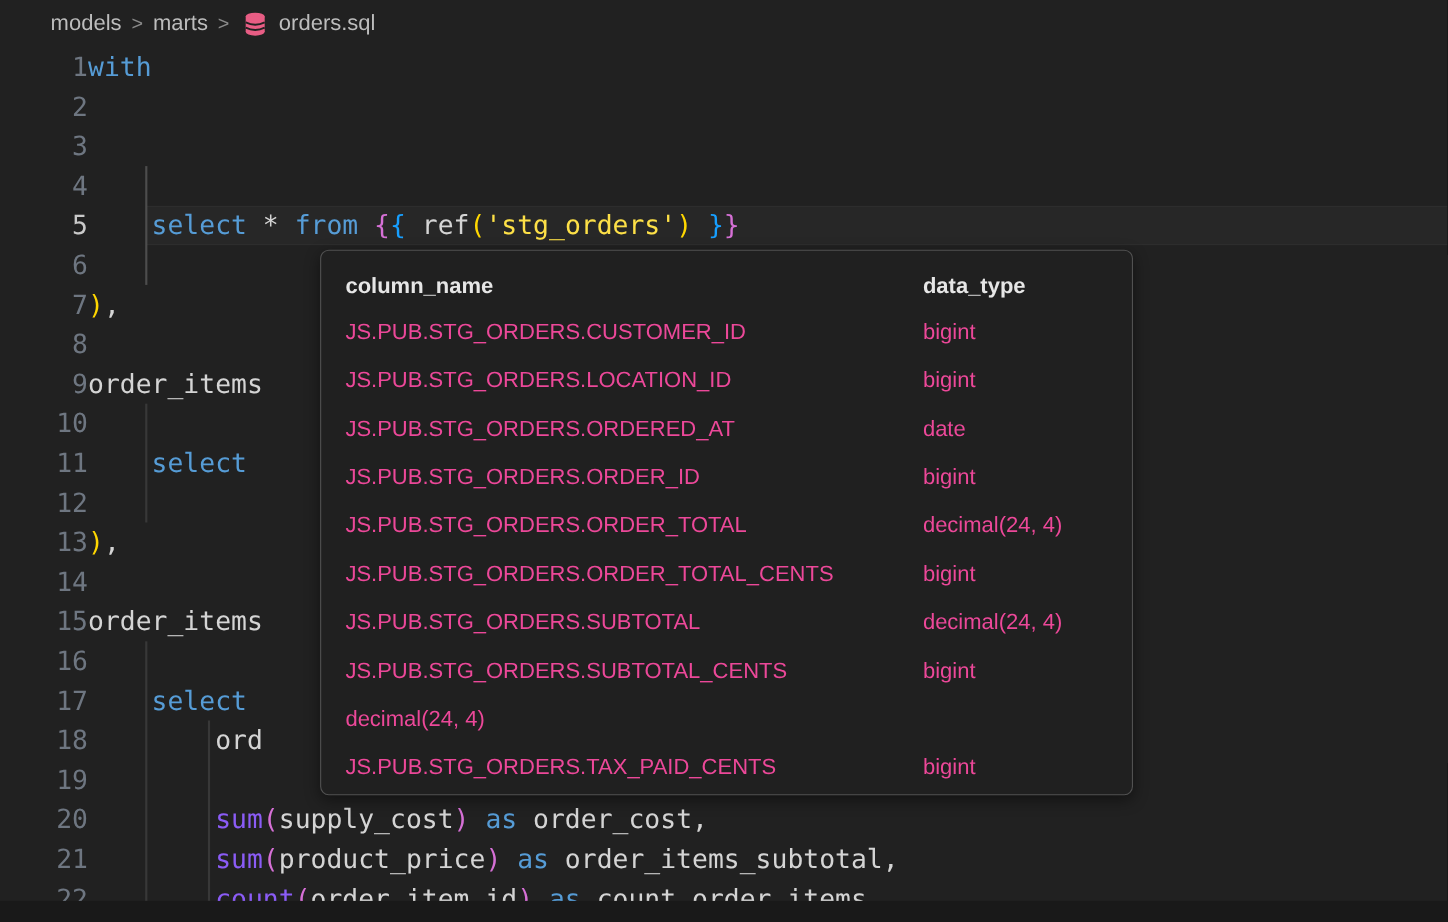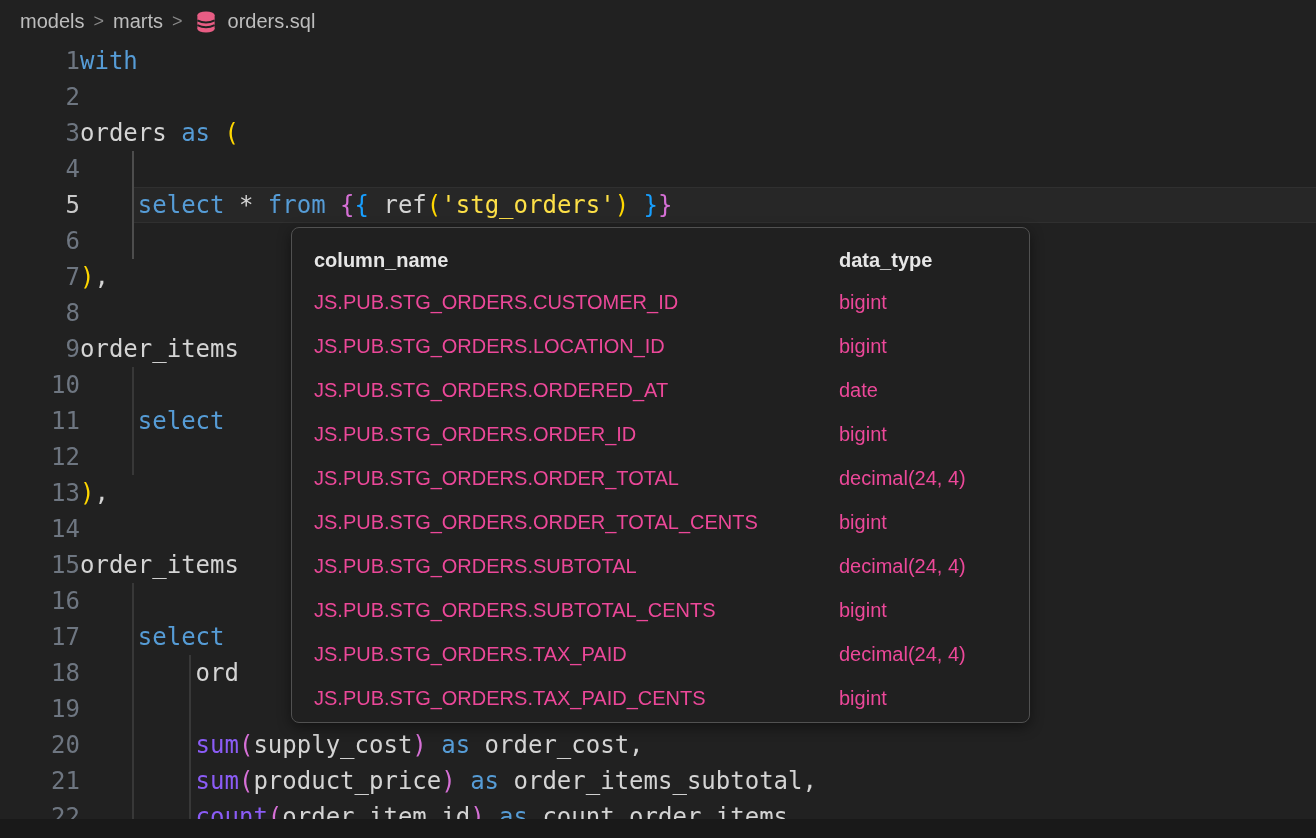--- a/index.html
+++ b/index.html
@@ -10,21 +10,21 @@
     height: 838px;
     background: #212121;
     overflow: hidden;
     font-family: "Liberation Sans", sans-serif;
   }
 
   
   #breadcrumb {
     position: absolute; top: 0; left: 0; right: 0; height: 43px;
     display: flex; align-items: center;
-    padding-left: 20px; gap: 9px;
+    padding-left: 46px; gap: 9px;
     font-size: 20px; color: #bdbdbd;
     z-index: 3;
   }
   .crumb { cursor: default; }
   .crumb-sep { color: #8a8a8a; font-size: 18px; }
   .db-icon { display: inline-block; width: 24px; height: 24px; margin: 0 1px 0 2px; }
 
   
   #lines { position: absolute; top: 43px; left: 0; right: 0; z-index: 2; }
   .line { display: flex; height: 36px; position: relative; }
@@ -118,21 +118,20 @@
       <div class="line">
         <div class="gutter">1</div>
         <div class="code"><span class="c-kw">with</span></div>
       </div>
       <div class="line">
         <div class="gutter">2</div>
         <div class="code"></div>
       </div>
       <div class="line">
         <div class="gutter">3</div>
-        <div class="code"><span class="c-tx">orders </span><span class="c-kw">as</span><span class="c-tx"> </span><span class="c-b1">(</span></div>
       </div>
       <div class="line">
         <div class="gutter">4</div>
         <div class="code"></div>
       </div>
       <div class="line active">
         <div class="gutter">5</div>
         <div class="code"><span class="c-tx">    </span><span class="c-kw">select</span><span class="c-tx"> </span><span class="c-tx">*</span><span class="c-tx"> </span><span class="c-kw">from</span><span class="c-tx"> </span><span class="c-b2">{</span><span class="c-b3">{</span><span class="c-tx"> </span><span class="c-tx">ref</span><span class="c-b1">(</span><span class="c-str">'stg_orders'</span><span class="c-b1">)</span><span class="c-tx"> </span><span class="c-b3">}</span><span class="c-b2">}</span></div>
       </div>
       <div class="line">
@@ -236,21 +235,20 @@
       </div>
       <div class="h-row">
         <div>JS.PUB.STG_ORDERS.SUBTOTAL</div>
         <div>decimal(24, 4)</div>
       </div>
       <div class="h-row">
         <div>JS.PUB.STG_ORDERS.SUBTOTAL_CENTS</div>
         <div>bigint</div>
       </div>
       <div class="h-row">
-        <div>JS.PUB.STG_ORDERS.TAX_PAID</div>
         <div>decimal(24, 4)</div>
       </div>
       <div class="h-row">
         <div>JS.PUB.STG_ORDERS.TAX_PAID_CENTS</div>
         <div>bigint</div>
       </div>
     </div>
 
   <div id="bottom-strip"></div>
 

